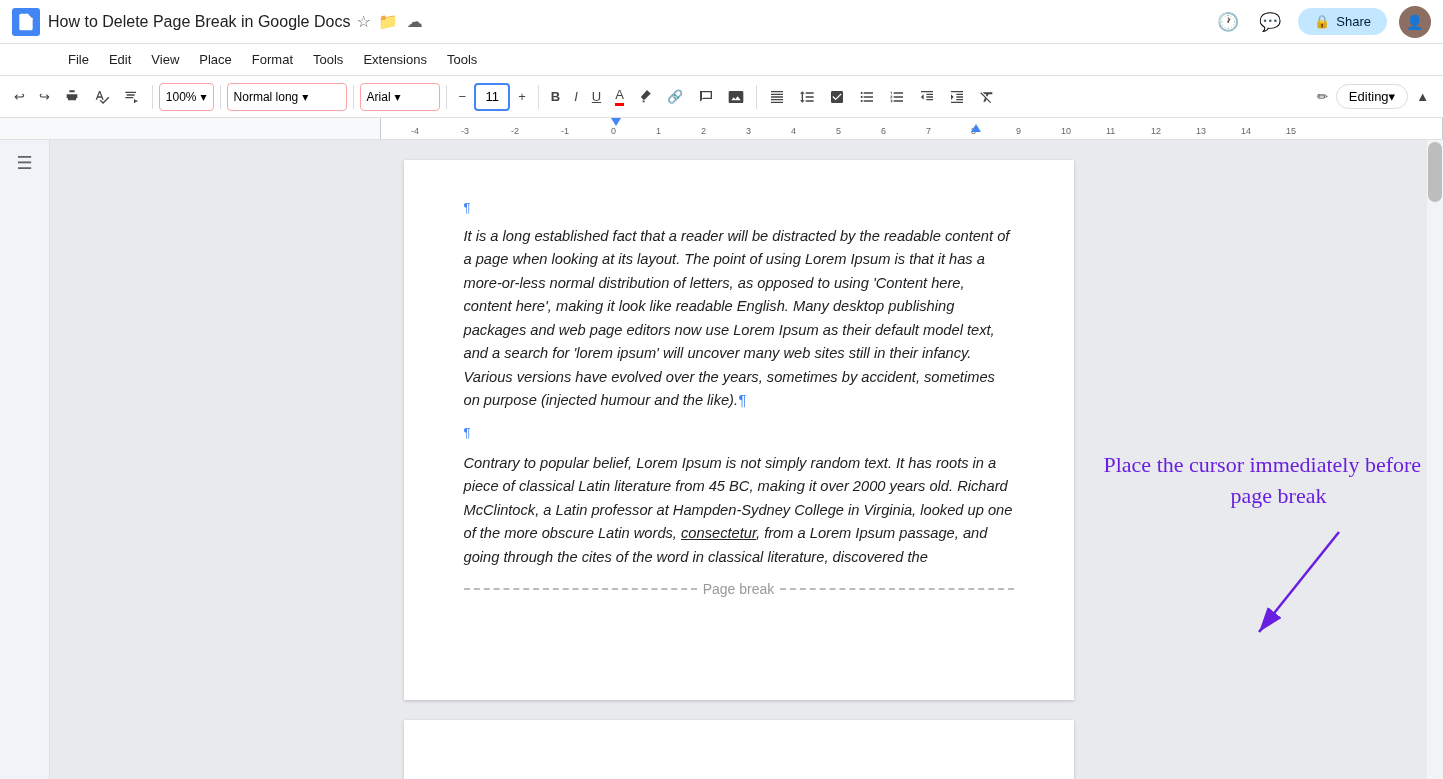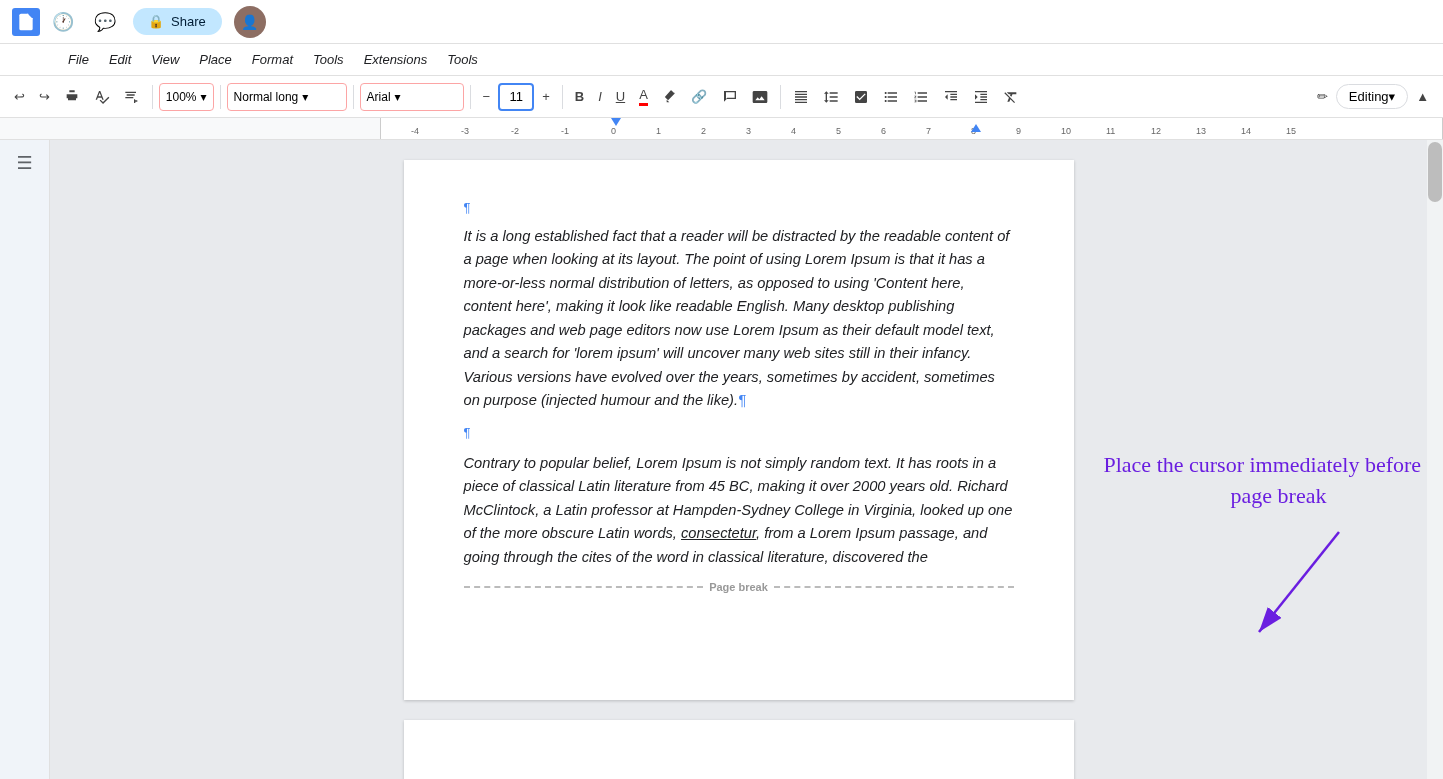--- a/index.html
+++ b/index.html
@@ -86,21 +86,20 @@
 
     
     .menu-bar {
       display: flex;
       align-items: center;
       padding: 0 60px;
       background: #fff;
       height: 32px;
       border-bottom: 1px solid #e0e0e0;
       gap: 4px;
-      font-style: italic;
     }
     .menu-item {
       padding: 4px 8px;
       font-size: 13px;
       color: #202124;
       cursor: pointer;
       border-radius: 4px;
     }
 
     
@@ -291,20 +290,30 @@
   </style>
 </head>
 <body>
 
 <div class="title-bar">
   <div class="doc-icon">
     <svg width="20" height="20" viewBox="0 0 24 24" fill="white">
       <path d="M14 2H6a2 2 0 0 0-2 2v16a2 2 0 0 0 2 2h12a2 2 0 0 0 2-2V8l-6-6z"></path>
       <path d="M14 2v6h6" fill="none" stroke="white" stroke-width="1.5"></path>
     </svg>
+  </div>
+  <div class="title-section">
+    <div class="title-row">
+      <span class="doc-title">How to Delete Page Break in Google Docs</span>
+      <div class="title-icons">
+        <span>☆</span>
+        <span>📁</span>
+        <span>☁</span>
+      </div>
+    </div>
   </div>
   <div class="title-bar-right">
     <span class="top-icon">🕐</span>
     <span class="top-icon">💬</span>
     <button class="share-btn">
       <span>🔒</span>
       <span>Share</span>
     </button>
     <div class="avatar">👤</div>
   </div>
@@ -343,21 +352,21 @@
   <div class="toolbar-select">
     <span>100%</span>
     <span>▾</span>
   </div>
   <div class="toolbar-separator"></div>
   <div class="toolbar-select" style="width:120px;">
     <span>Normal long</span>
     <span>▾</span>
   </div>
   <div class="toolbar-separator"></div>
-  <div class="toolbar-select" style="width:104px;">
+  <div class="toolbar-select" style="width:80px;">
     <span>Arial</span>
     <span>▾</span>
   </div>
   <div class="toolbar-separator"></div>
   <button class="toolbar-btn">−</button>
   <div class="font-size-box" style="border: 2px solid #4285f4;">11</div>
   <button class="toolbar-btn">+</button>
   <div class="toolbar-separator"></div>
   <button class="toolbar-btn" style="font-weight:bold;">B</button>
   <button class="toolbar-btn" style="font-style:italic;">I</button>
@@ -483,21 +492,21 @@
 
       <div style="color:#4285f4; margin-bottom: 12px;">¶</div>
 
 
       <p class="doc-para">
         Contrary to popular belief, Lorem Ipsum is not simply random text. It has roots in a piece of classical Latin literature from 45 BC, making it over 2000 years old. Richard McClintock, a Latin professor at Hampden-Sydney College in Virginia, looked up one of the more obscure Latin words, <span class="underline-text">consectetur</span>, from a Lorem Ipsum passage, and going through the cites of the word in classical literature, discovered the
       </p>
 
       <div class="page-break-indicator">
         <div class="page-break-line"></div>
-        <span style="white-space:nowrap; font-size:11px; color:#999;font-weight:bold;">Page break</span>
+        <span style="white-space:nowrap; font-size:14px; color:#999;">Page break</span>
         <div class="page-break-line"></div>
       </div>
 
       <div style="position:absolute; right:-390px; top:290px; width:370px; pointer-events:none;">
         <div class="annotation-text">
           Place the cursor immediately before the page break
         </div>
         <svg width="200" height="130" viewBox="0 0 200 130" style="display:block; margin: 0 auto;">
           <defs>
             <marker id="arrowhead" markerWidth="10" markerHeight="7" refX="10" refY="3.5" orient="auto">

